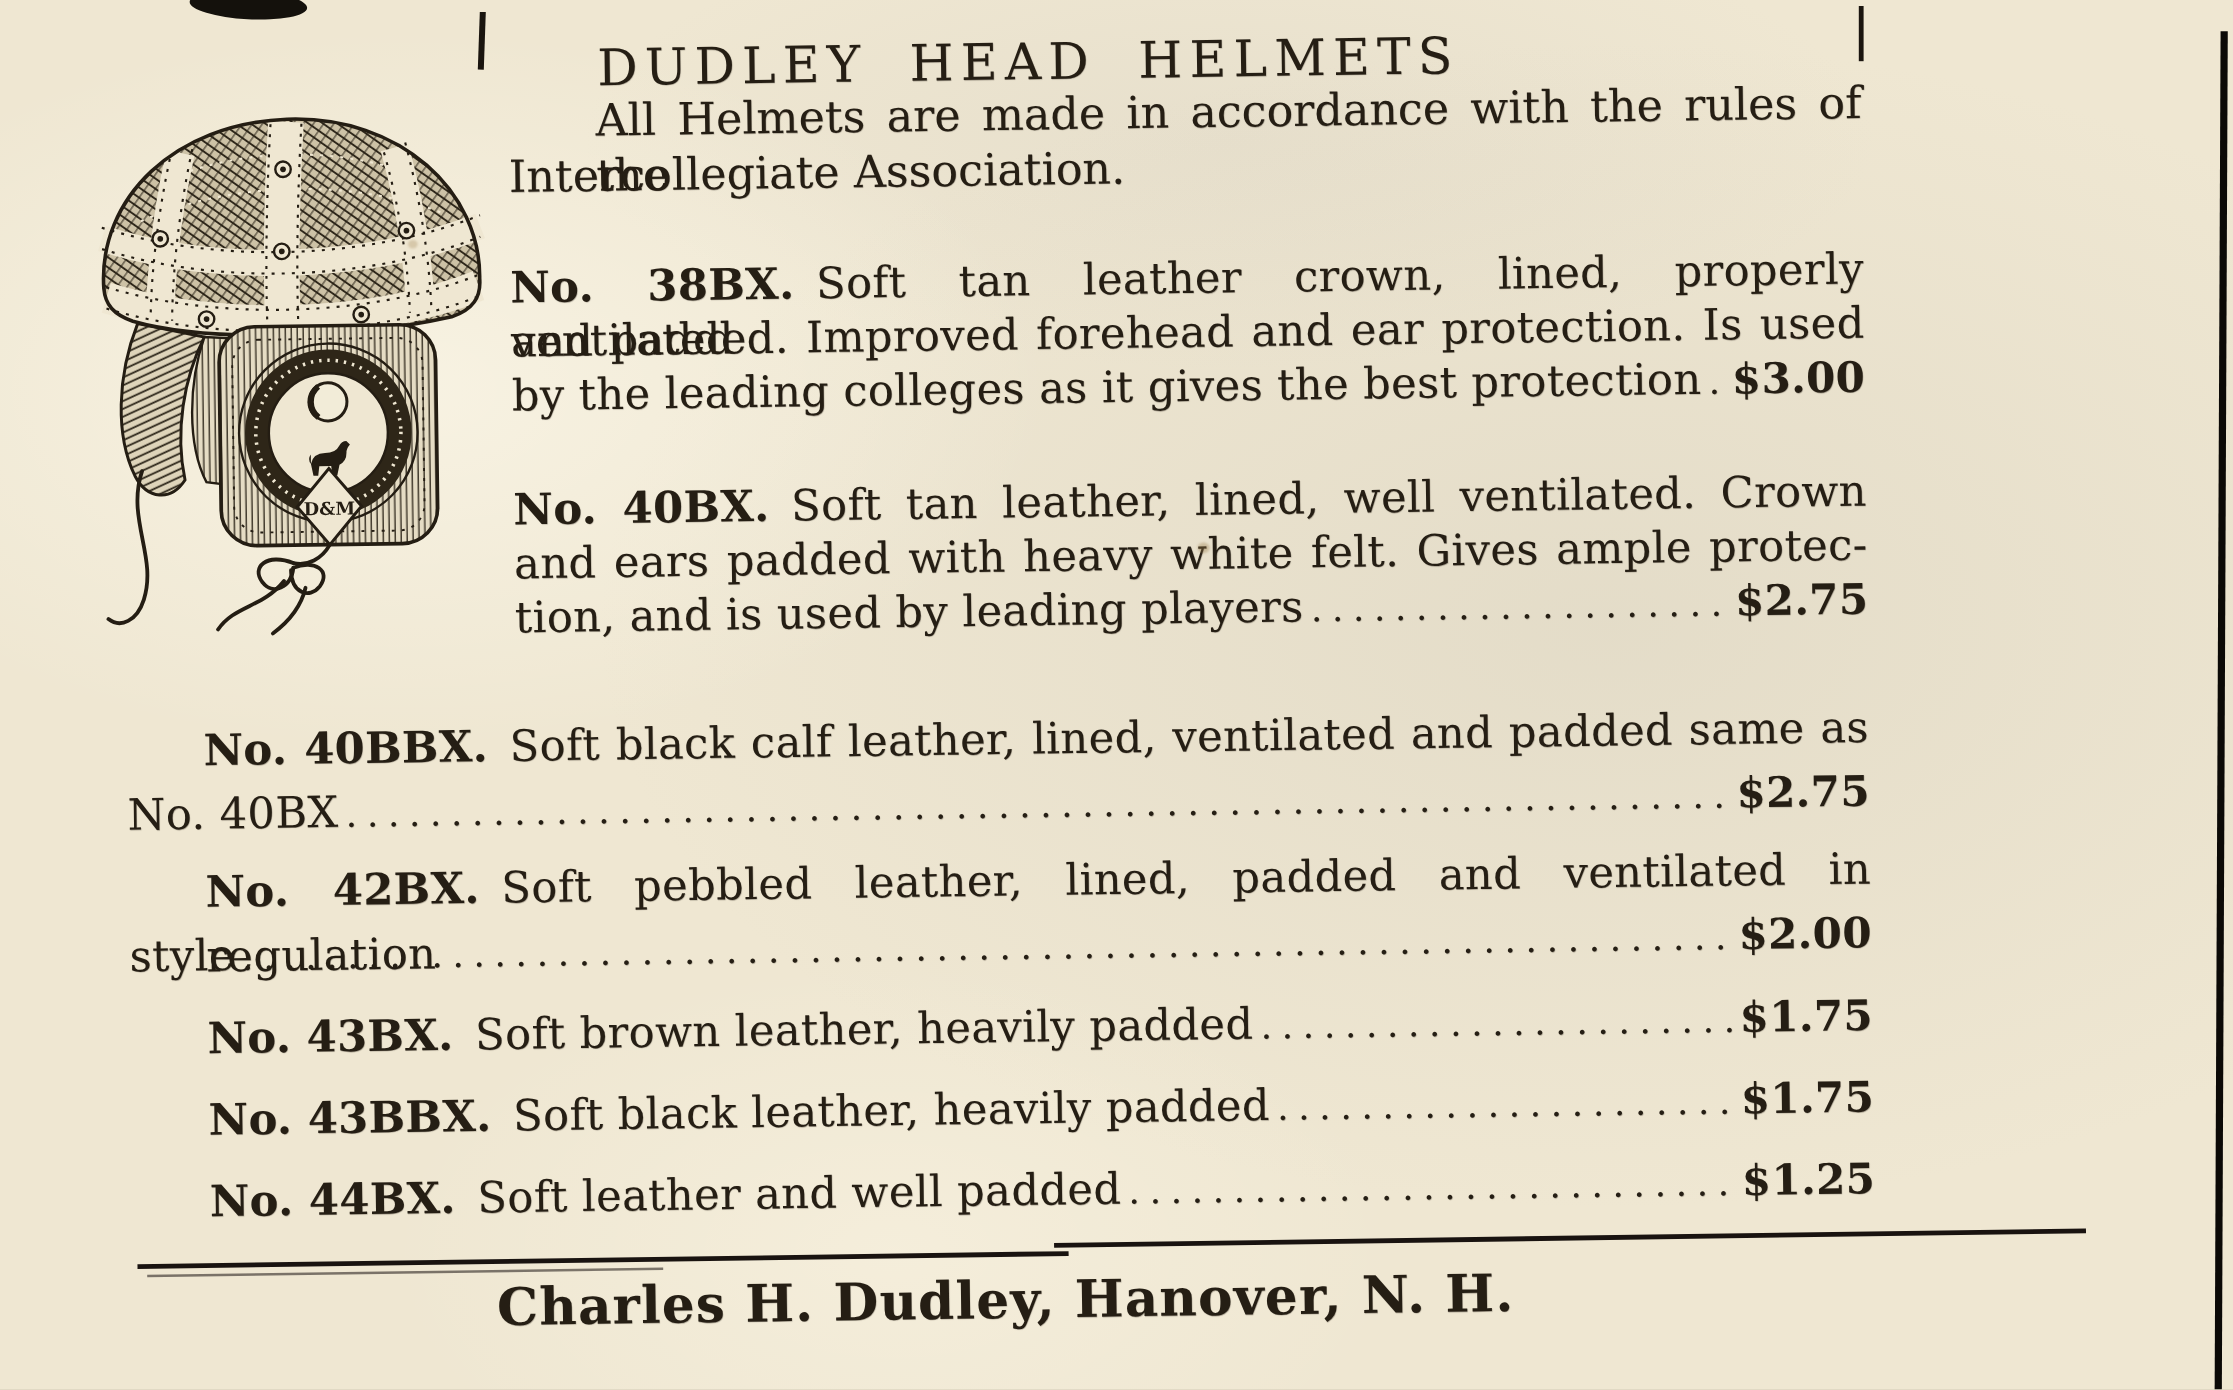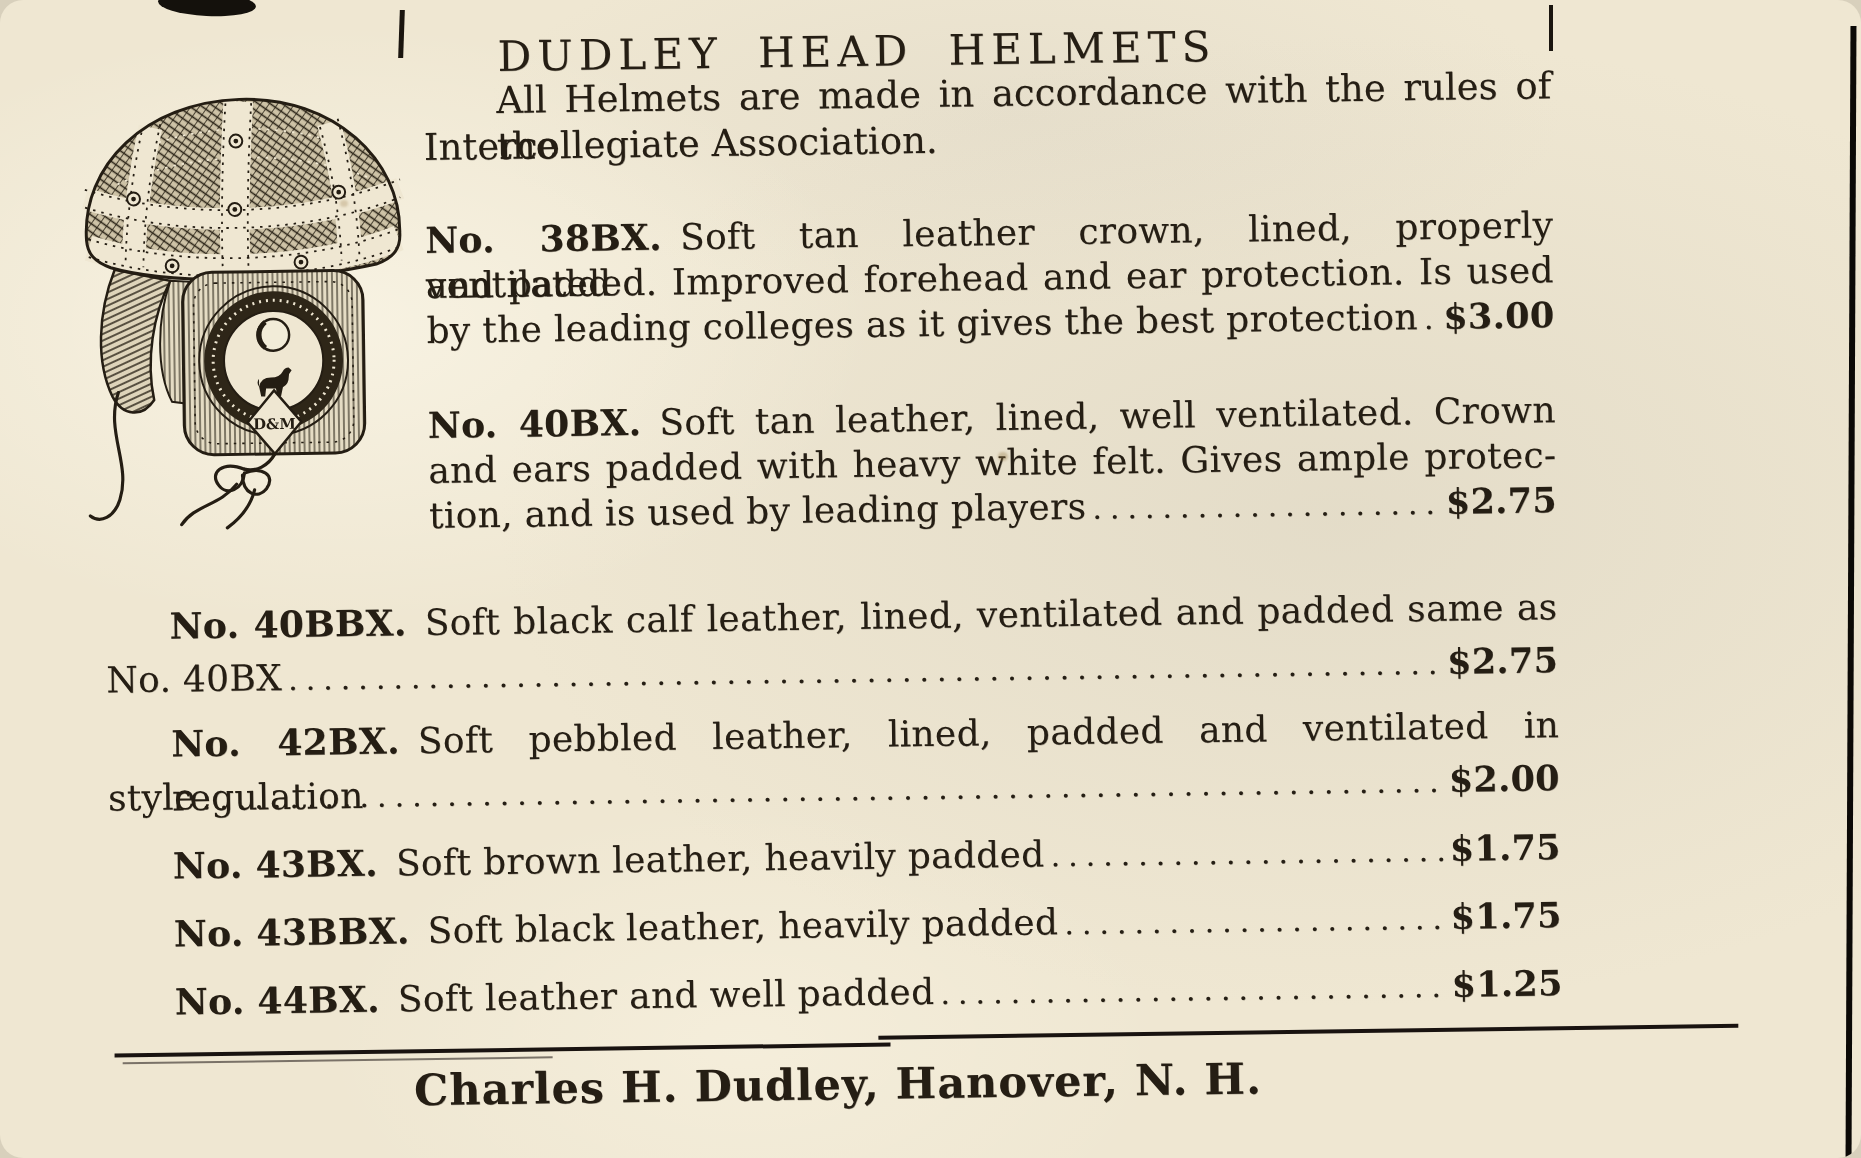--- a/index.html
+++ b/index.html
@@ -8,21 +8,20 @@
     width:1861px;height:1158px;
     overflow:hidden;
     background:
       radial-gradient(900px 500px at 18% 28%, rgba(255,252,240,0.55), transparent 60%),
       radial-gradient(1300px 750px at 72% 45%, rgba(198,192,175,0.28), transparent 65%),
       radial-gradient(900px 320px at 55% 10%, rgba(206,200,186,0.25), transparent 60%),
       radial-gradient(700px 400px at 40% 90%, rgba(255,250,235,0.35), transparent 60%),
       #efe7d2;
     font-family:"DejaVu Serif", serif;
     color:#251e14;
-    border-radius:23px;
   }
   .tilt{position:absolute;inset:0;transform:rotate(-0.8deg);transform-origin:50% 50%;}
   .txt{text-shadow:0.4px 0.5px 0.6px rgba(37,30,20,0.35);}
 
   .title{
     position:absolute;left:505px;top:26px;
     font-size:42px;letter-spacing:6px;word-spacing:16px;
     white-space:nowrap;
   }
 

